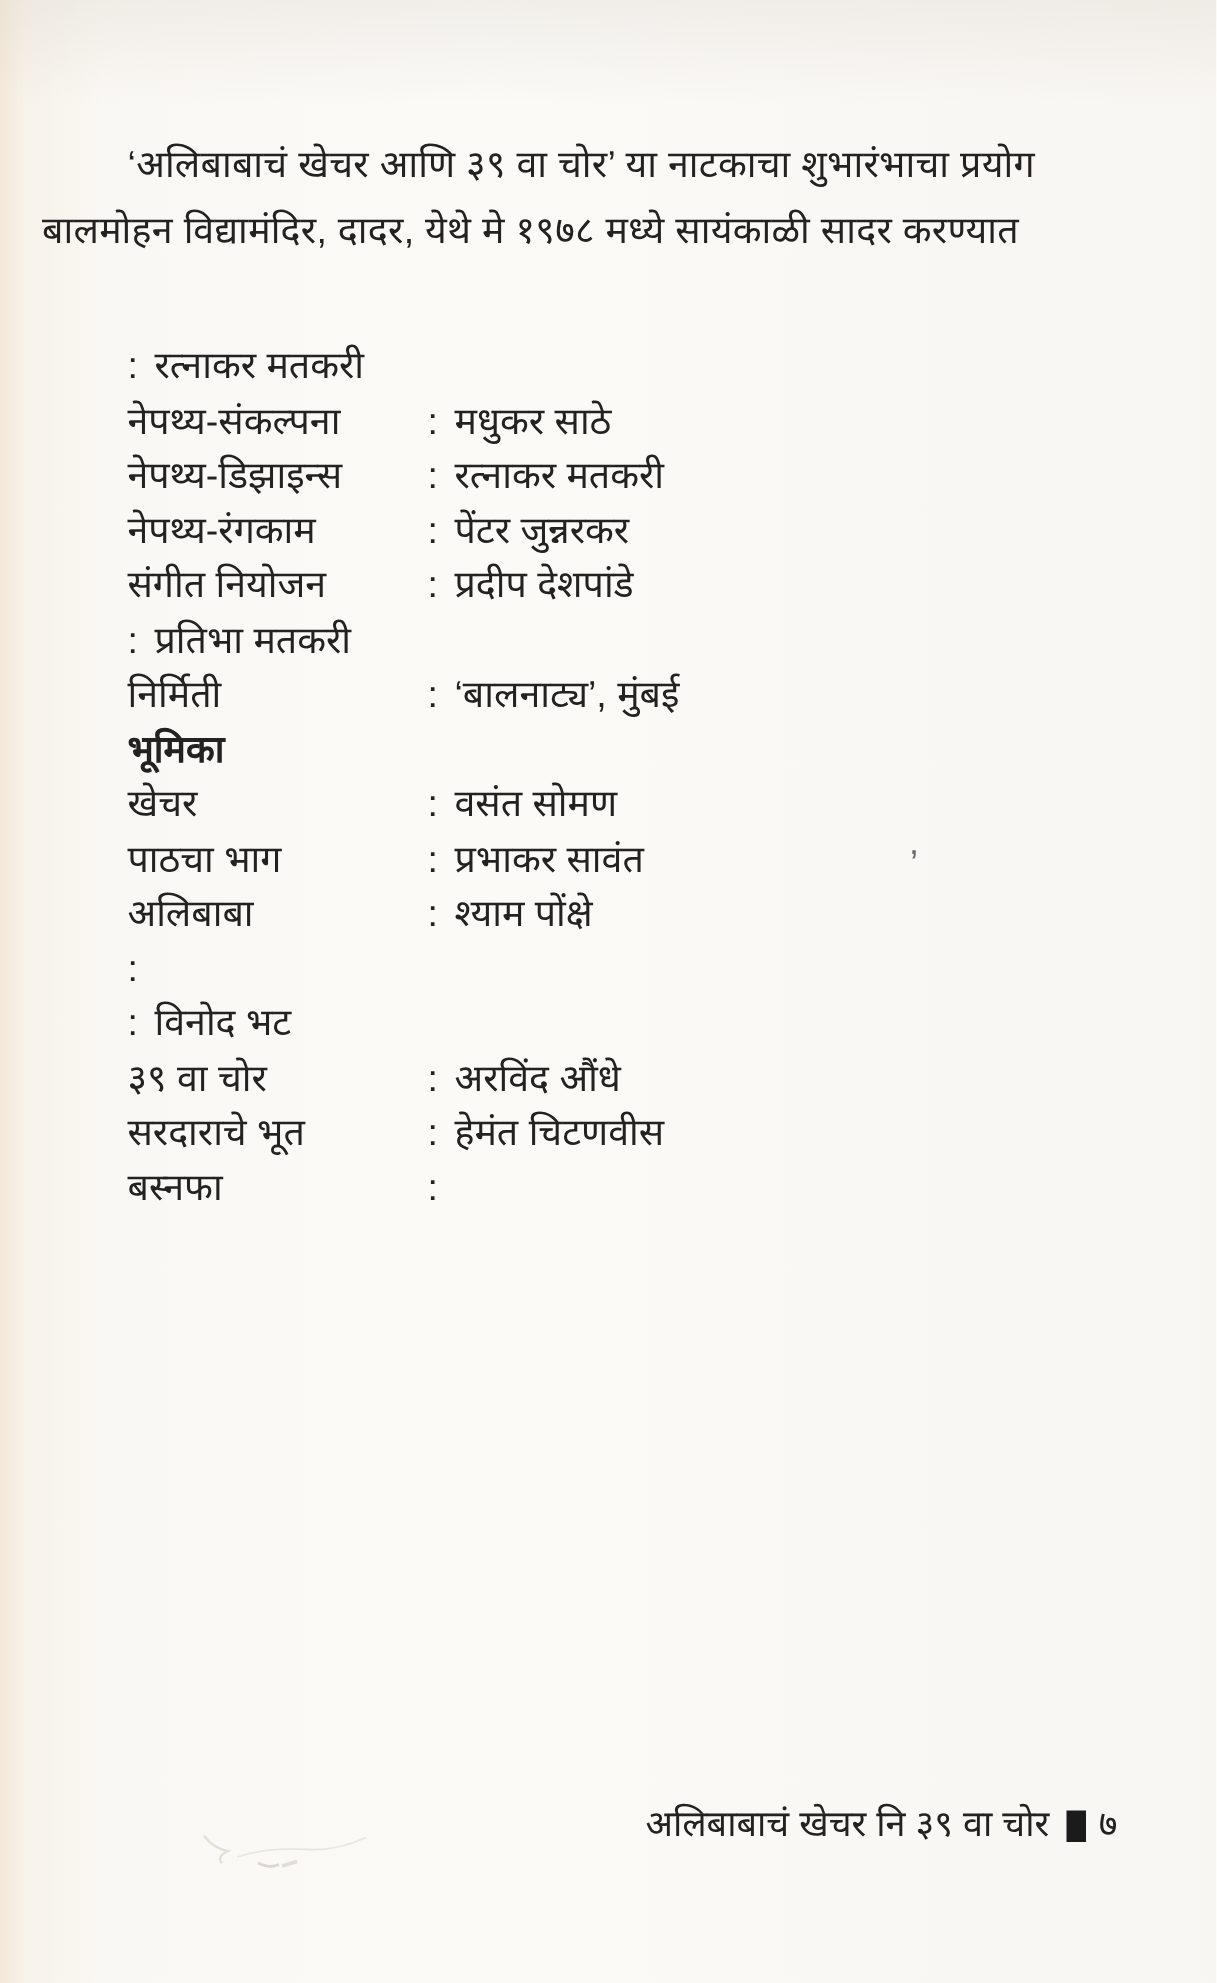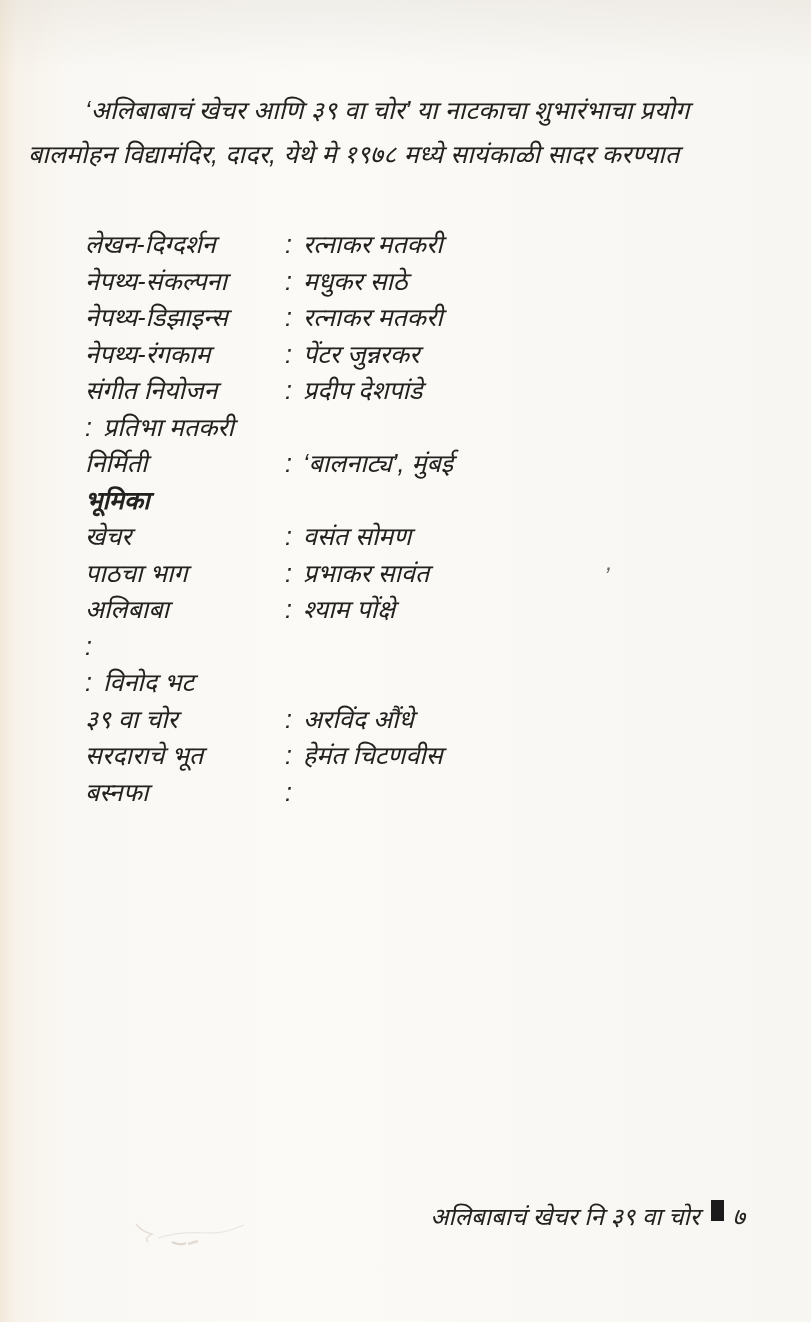--- a/index.html
+++ b/index.html
@@ -9,21 +9,20 @@
   }
   .page {
     position: relative;
     width: 811px;
     height: 1322px;
     overflow: hidden;
     color: #232220;
     background:
       linear-gradient(180deg, rgba(214,208,198,0.28) 0px, rgba(214,208,198,0.0) 70px),
       linear-gradient(90deg, #f3e9da 0px, #f7f2ea 16px, #faf8f4 70px, #fbfaf7 320px, #f8f6f2 811px);
-    font-style: italic;
   }
   .intro {
     position: absolute;
     left: 28px;
     top: 88px;
     width: 700px;
     font-size: 25px;
     line-height: 44px;
     letter-spacing: 0.2px;
   }
@@ -44,21 +43,21 @@
   .row .value { flex: 1; white-space: nowrap; }
   .heading-row { font-weight: 700; }
 
   .footer {
     position: absolute;
     top: 1200px;
     right: 66px;
     font-size: 24px;
     line-height: 34px;
     display: flex;
-    align-items: flex-start;
+    align-items: center;
     white-space: nowrap;
   }
   .footer .square {
     display: inline-block;
     width: 13px;
     height: 21px;
     background: #1b1b1b;
     margin: 0 9px 0 11px;
   }
   .stray-mark {
@@ -81,21 +80,20 @@
 <div class="page">
 
   <div class="intro">
     <div class="line indent">‘अलिबाबाचं खेचर आणि ३९ वा चोर’ या नाटकाचा शुभारंभाचा प्रयोग</div>
     <div class="line">बालमोहन विद्यामंदिर, दादर, येथे मे १९७८ मध्ये सायंकाळी सादर करण्यात</div>
   </div>
 
   <div class="listing">
 
     <div class="row">
-      <span class="label">लेखन-दिग्दर्शन</span>
       <span class="colon">:</span>
       <span class="value">रत्नाकर मतकरी</span>
     </div>
     <div class="row">
       <span class="label">नेपथ्य-संकल्पना</span>
       <span class="colon">:</span>
       <span class="value">मधुकर साठे</span>
     </div>
     <div class="row">
       <span class="label">नेपथ्य-डिझाइन्स</span>

